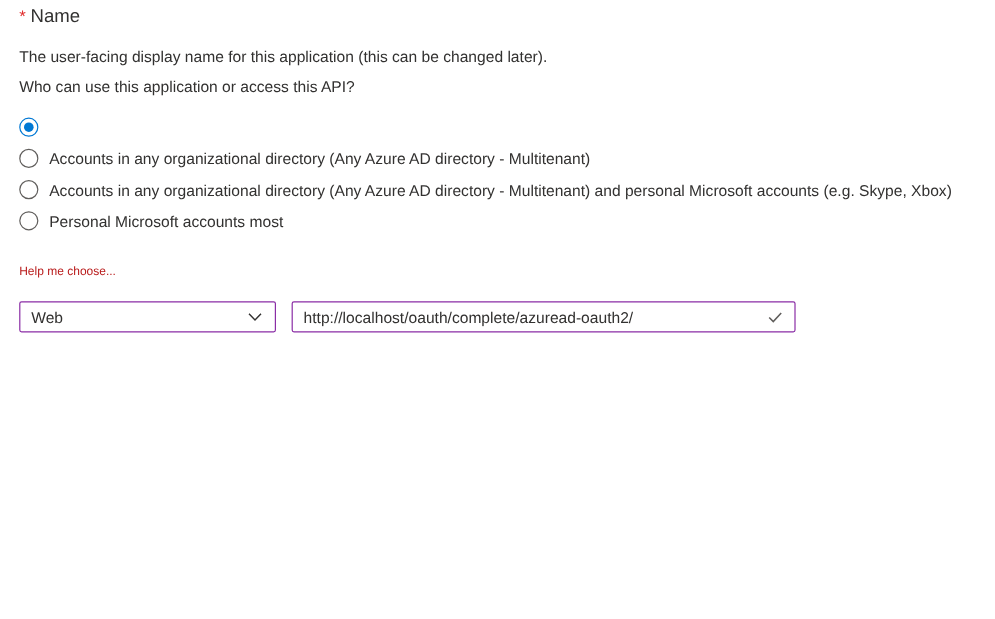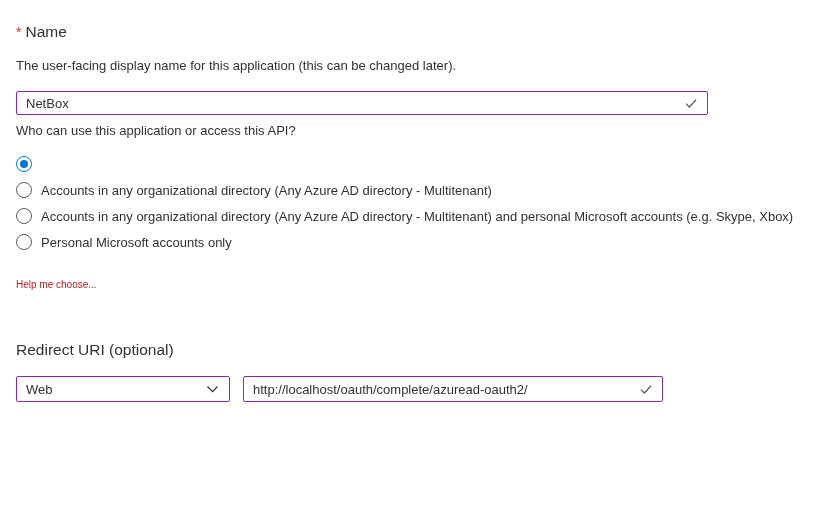--- a/index.html
+++ b/index.html
@@ -8,21 +8,21 @@
     background: #ffffff;
     font-family: "Liberation Sans", sans-serif;
     color: #323130;
   }
   .page {
     position: relative;
     width: 724px;
     height: 516px;
     background: #ffffff;
     box-sizing: border-box;
-    padding: 21px 16px 0 16px;
+    padding: 2px 16px 0 16px;
   }
   .section-title {
     font-size: 15.5px;
     font-weight: 400;
     color: #323130;
     line-height: 18px;
   }
   .required-marker {
     color: #e02b2b;
     margin-right: 4px;
@@ -143,54 +143,45 @@
 </head>
 <body>
 
 <div class="page">
 
   
   <div class="section-title name-title-row">
     <span class="required-marker">*</span><span>Name</span>
   </div>
   <div class="body-text name-desc">The user-facing display name for this application (this can be changed later).</div>
-  <div class="text-input">
-    <span class="value">NetBox</span>
-    <span class="input-valid-icon">
-      <svg width="16" height="16" viewBox="0 0 16 16">
-          <path d="M3 8.6 L6.4 12 L13 4.8" fill="none" stroke="#605e5c" stroke-width="1.3"></path>
-        </svg>
-    </span>
-  </div>
 
   
   <div class="body-text accounts-question">Who can use this application or access this API?</div>
 
   <div class="radio-group">
     <div class="radio-row selected">
       <span class="radio-circle"></span>
     </div>
     <div class="radio-row">
       <span class="radio-circle"></span>
       <span class="radio-label">Accounts in any organizational directory (Any Azure AD directory - Multitenant)</span>
     </div>
     <div class="radio-row">
       <span class="radio-circle"></span>
       <span class="radio-label">Accounts in any organizational directory (Any Azure AD directory - Multitenant) and personal Microsoft accounts (e.g. Skype, Xbox)</span>
     </div>
     <div class="radio-row">
       <span class="radio-circle"></span>
-      <span class="radio-label">Personal Microsoft accounts only</span>
+      <span class="radio-label">Personal Microsoft accounts most</span>
     </div>
   </div>
 
   <a class="help-link">Help me choose...</a>
 
   
-  <div class="section-title redirect-title">Redirect URI (optional)</div>
 
   <div class="redirect-inputs">
     <div class="platform-select">
       <span class="value">Web</span>
       <span class="select-chevron">
         <svg width="15" height="15" viewBox="0 0 15 15">
             <path d="M2.5 5 L7.5 10.2 L12.5 5" fill="none" stroke="#323130" stroke-width="1.2"></path>
           </svg>
       </span>
     </div>

